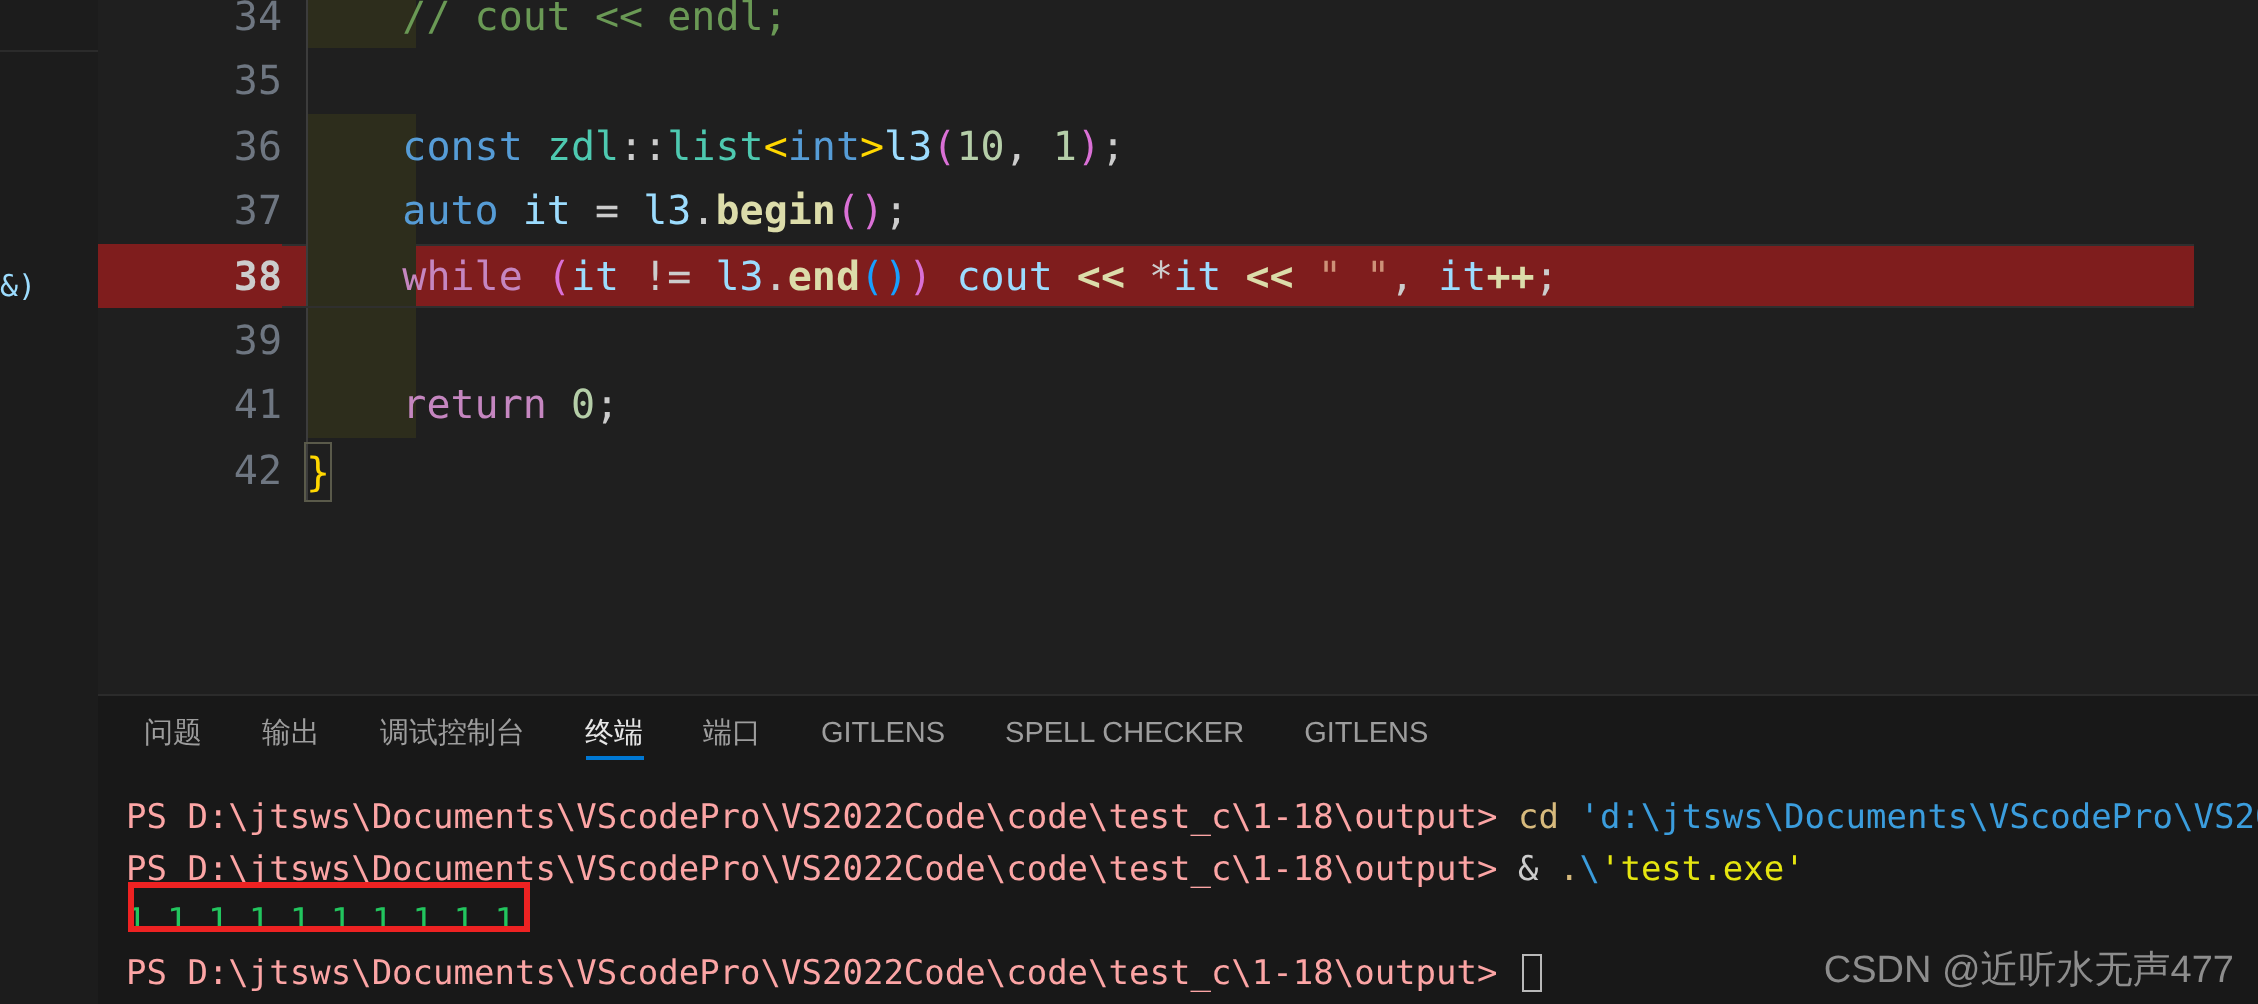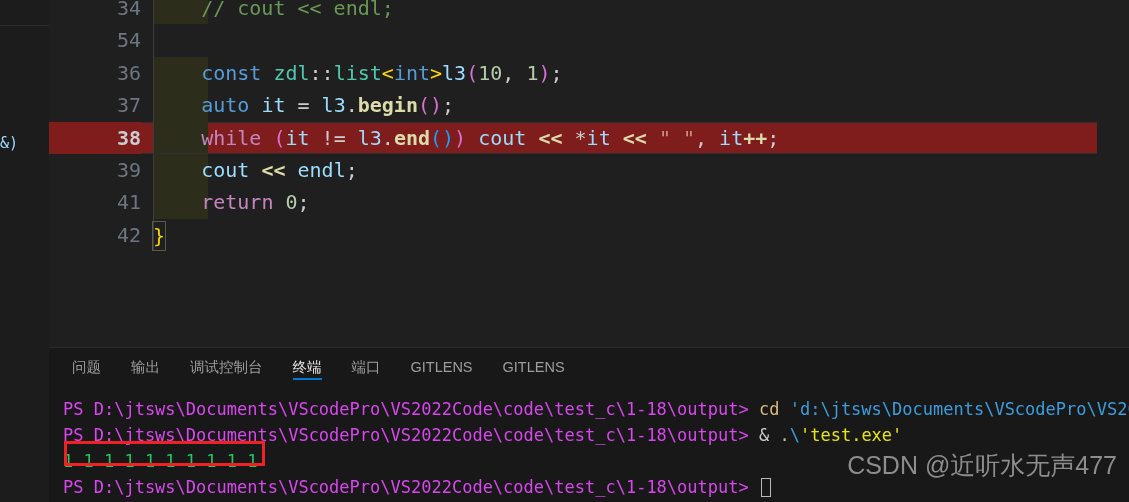--- a/index.html
+++ b/index.html
@@ -149,21 +149,21 @@
     overflow: hidden;
   }
   .term-line {
     height: 26px;
     line-height: 26px;
     white-space: pre;
     font-size: 17px;
     font-family: "DejaVu Sans Mono", "Liberation Mono", monospace;
     color: #cccccc;
   }
-  .p-ps     { color: #d946ef; }
+  .p-ps     { color: #fca5a5; }
   .p-cmd    { color: #d7ba7d; }
   .p-quote  { color: #3b9ddd; }
   .p-yellow { color: #e5e510; }
   .p-amp    { color: #cccccc; }
   .p-out    { color: #22c55e; }
 
   .cursor-block {
     display: inline-block;
     width: 10px; height: 19px;
     border: 1px solid #b9b9b9;
@@ -176,57 +176,58 @@
     position: absolute;
     left: 64px; top: 441px;
     width: 201px; height: 25px;
     border: 3px solid #ee2222;
     pointer-events: none;
   }
 
   
   #watermark {
     position: absolute;
-    right: 12px; bottom: 20px;
+    right: 12px; bottom: 4px;
     color: #8d8d8d;
-    font-size: 25px;
+    font-size: 19px;
     font-family: "Liberation Sans", "DejaVu Sans", sans-serif;
     white-space: nowrap;
   }
 </style>
 </head>
 <body>
 
 <div id="far-left">
   <div class="hrule-top"></div>
   <div class="stray-text">&amp;)</div>
 </div>
 
 <div id="editor">
   <div id="editor-scroll">
       <div class="code-line"><span class="ln">34</span><span class="indent-hl"></span><span class="indent-guide"></span><span class="code-text"><span class="t-comment">    // cout &lt;&lt; endl;</span></span></div>
-      <div class="code-line"><span class="ln">54</span><span class="indent-guide"></span><span class="code-text"><span class="t-plain"></span></span></div>
+      <div class="code-line"><span class="ln">35</span><span class="indent-guide"></span><span class="code-text"><span class="t-plain"></span></span></div>
       <div class="code-line"><span class="ln">36</span><span class="indent-hl"></span><span class="indent-guide"></span><span class="code-text"><span class="t-plain">    </span><span class="t-kw">const</span><span class="t-plain"> </span><span class="t-type">zdl</span><span class="t-plain">::</span><span class="t-type">list</span><span class="t-paren1">&lt;</span><span class="t-kw">int</span><span class="t-paren1">&gt;</span><span class="t-var">l3</span><span class="t-paren2">(</span><span class="t-num">10</span><span class="t-plain">, </span><span class="t-num">1</span><span class="t-paren2">)</span><span class="t-plain">;</span></span></div>
       <div class="code-line"><span class="ln">37</span><span class="indent-hl"></span><span class="indent-guide"></span><span class="code-text"><span class="t-plain">    </span><span class="t-kw">auto</span><span class="t-plain"> </span><span class="t-var">it</span><span class="t-plain"> = </span><span class="t-var">l3</span><span class="t-plain">.</span><span class="t-fn">begin</span><span class="t-paren2">()</span><span class="t-plain">;</span></span></div>
       <div class="code-line active"><span class="ln">38</span><span class="indent-hl"></span><span class="indent-guide"></span><span class="code-text"><span class="t-plain">    </span><span class="t-kw2">while</span><span class="t-plain"> </span><span class="t-paren2">(</span><span class="t-var">it</span><span class="t-plain"> != </span><span class="t-var">l3</span><span class="t-plain">.</span><span class="t-fn">end</span><span class="t-paren3">()</span><span class="t-paren2">)</span><span class="t-plain"> </span><span class="t-var">cout</span><span class="t-plain"> </span><span class="t-fn">&lt;&lt;</span><span class="t-plain"> *</span><span class="t-var">it</span><span class="t-plain"> </span><span class="t-fn">&lt;&lt;</span><span class="t-plain"> </span><span class="t-str">" "</span><span class="t-plain">, </span><span class="t-var">it</span><span class="t-fn">++</span><span class="t-plain">;</span></span></div>
-      <div class="code-line"><span class="ln">39</span><span class="indent-hl"></span><span class="indent-guide"></span><span class="code-text"><span class="t-plain">    </span><span class="t-var">cout</span><span class="t-plain"> </span><span class="t-fn">&lt;&lt;</span><span class="t-plain"> </span><span class="t-var">endl</span><span class="t-plain">;</span></span></div>
+      <div class="code-line"><span class="ln">39</span><span class="indent-hl"></span><span class="indent-guide"></span></div>
       <div class="code-line"><span class="ln">41</span><span class="indent-hl"></span><span class="indent-guide"></span><span class="code-text"><span class="t-plain">    </span><span class="t-kw2">return</span><span class="t-plain"> </span><span class="t-num">0</span><span class="t-plain">;</span></span></div>
       <div class="code-line"><span class="ln">42</span><span class="indent-guide"></span><span class="code-text"><span class="bracket-box t-paren1">}</span></span></div>
     </div>
   <div id="minimap"></div>
 </div>
 
 <div id="panel">
   <div id="panel-tabs">
       <div class="panel-tab"><span>问题</span></div>
       <div class="panel-tab"><span>输出</span></div>
       <div class="panel-tab"><span>调试控制台</span></div>
       <div class="panel-tab active"><span>终端</span><span class="underline"></span></div>
       <div class="panel-tab"><span>端口</span></div>
       <div class="panel-tab"><span>GITLENS</span></div>
+      <div class="panel-tab"><span>SPELL CHECKER</span></div>
       <div class="panel-tab"><span>GITLENS</span></div>
     </div>
   <div id="terminal">
       <div class="term-line"><span class="p-ps">PS D:\jtsws\Documents\VScodePro\VS2022Code\code\test_c\1-18\output&gt; </span><span class="p-cmd">cd </span><span class="p-quote">'d:\jtsws\Documents\VScodePro\VS2022Code\code\</span></div>
       <div class="term-line"><span class="p-ps">PS D:\jtsws\Documents\VScodePro\VS2022Code\code\test_c\1-18\output&gt; </span><span class="p-amp">&amp; </span><span class="p-cmd">.</span><span class="p-quote">\</span><span class="p-yellow">'test.exe'</span></div>
       <div class="term-line"><span class="p-out">1 1 1 1 1 1 1 1 1 1</span></div>
       <div class="term-line"><span class="p-ps">PS D:\jtsws\Documents\VScodePro\VS2022Code\code\test_c\1-18\output&gt; </span><span class="cursor-block"></span></div>
     </div>
 </div>
 

